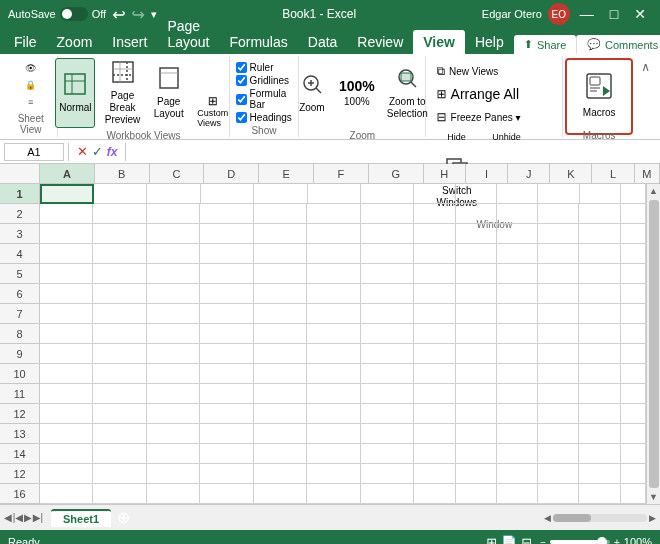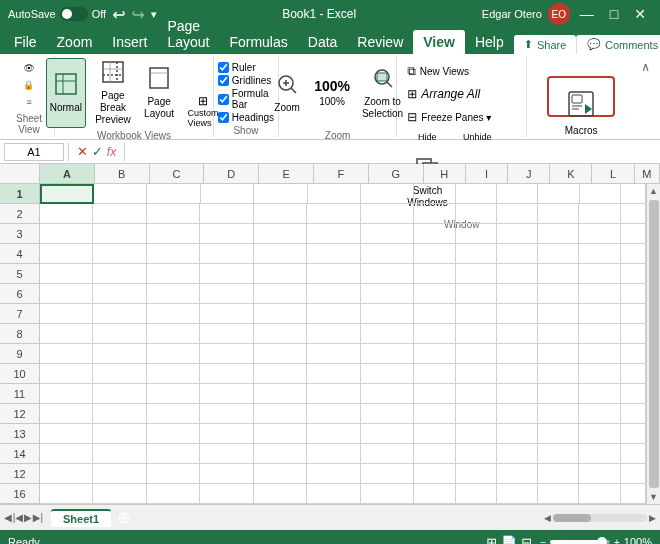--- a/index.html
+++ b/index.html
@@ -247,21 +247,21 @@
 
   <div class="ribbon-group" style="min-width:130px;">
     <div class="ribbon-group-items" style="gap:2px;flex-wrap:wrap;align-items:flex-start;padding-top:2px;">
       <div style="display:flex;flex-direction:column;gap:1px;">
         <div class="ribbon-btn-small" style="height:22px;width:100px;flex-direction:row;gap:4px;justify-content:flex-start;padding-left:4px;">
           <span style="font-size:12px;">⧉</span>
           <span style="font-size:10px;">New Views</span>
         </div>
         <div class="ribbon-btn-small" style="height:22px;width:100px;flex-direction:row;gap:4px;justify-content:flex-start;padding-left:4px;">
           <span style="font-size:12px;">⊞</span>
-          <span style="font-size:12px;font-style:italic;">Arrange All</span>
+          <span style="font-size:14px;">Arrange All</span>
         </div>
         <div class="ribbon-btn-small" style="height:22px;width:100px;flex-direction:row;gap:4px;justify-content:flex-start;padding-left:4px;">
           <span style="font-size:12px;">⊟</span>
           <span style="font-size:10px;">Freeze Panes ▾</span>
         </div>
         <div style="display:flex;gap:1px;">
           <div class="ribbon-btn-small" style="height:16px;width:48px;font-size:9px;">Hide</div>
           <div class="ribbon-btn-small" style="height:16px;width:50px;font-size:9px;">Unhide</div>
         </div>
       </div>
@@ -271,21 +271,21 @@
             <rect x="1" y="3" width="14" height="12" fill="none" stroke="#444" stroke-width="1.5"></rect>
             <rect x="7" y="7" width="14" height="12" fill="#fff" stroke="#444" stroke-width="1.5"></rect>
           </svg>
         </div>
         <div class="ribbon-label" style="font-size:10px;">Switch<br>Windows</div>
       </div>
     </div>
     <div class="ribbon-group-label">Window</div>
   </div>
 
-  <div class="ribbon-group" style="min-width:68px; border: 2px solid #c0392b; border-radius:4px; margin: 20px;">
+  <div class="ribbon-group" style="min-width:68px; border: 2px solid #c0392b; border-radius:4px; margin: 2px;">
     <div class="ribbon-group-items">
       <div class="ribbon-btn" style="height:66px;min-width:56px;">
         <div class="ribbon-icon">
           <svg width="28" height="28" viewBox="0 0 28 28">
             <rect x="2" y="2" width="24" height="24" rx="2" fill="none" stroke="#444" stroke-width="1.5"></rect>
             <rect x="5" y="5" width="10" height="8" rx="1" fill="none" stroke="#444" stroke-width="1"></rect>
             <line x1="5" y1="16" x2="15" y2="16" stroke="#444" stroke-width="1"></line>
             <line x1="5" y1="19" x2="12" y2="19" stroke="#444" stroke-width="1"></line>
             <polygon points="18,14 25,19 18,24" fill="#217346"></polygon>
           </svg>
@@ -300,21 +300,21 @@
     <div style="font-size:12px;cursor:pointer;color:#666;padding:2px 4px;">∧</div>
   </div>
 </div>
 
 <div class="formula-bar">
   <input class="name-box" type="text" value="A1" style="">
   <div class="formula-divider"></div>
   <div class="formula-icons">
     <span style="color:#c0392b;cursor:pointer;font-size:13px;">✕</span>
     <span style="color:#217346;cursor:pointer;font-size:13px;">✓</span>
-    <span style="font-style:italic;color:#ec4899;cursor:pointer;">fx</span>
+    <span style="font-style:italic;color:#8b5cf6;cursor:pointer;font-weight:bold;">fx</span>
   </div>
   <div class="formula-divider"></div>
   <input class="formula-input" type="text" style="">
 </div>
 
 <div class="spreadsheet-container" style="height: 340px;">
 
   <div class="col-headers">
     <div class="row-col-corner"></div>
     <div class="col-header" style="width:65px;background:#d0e8d8;font-weight:bold;">A</div>

